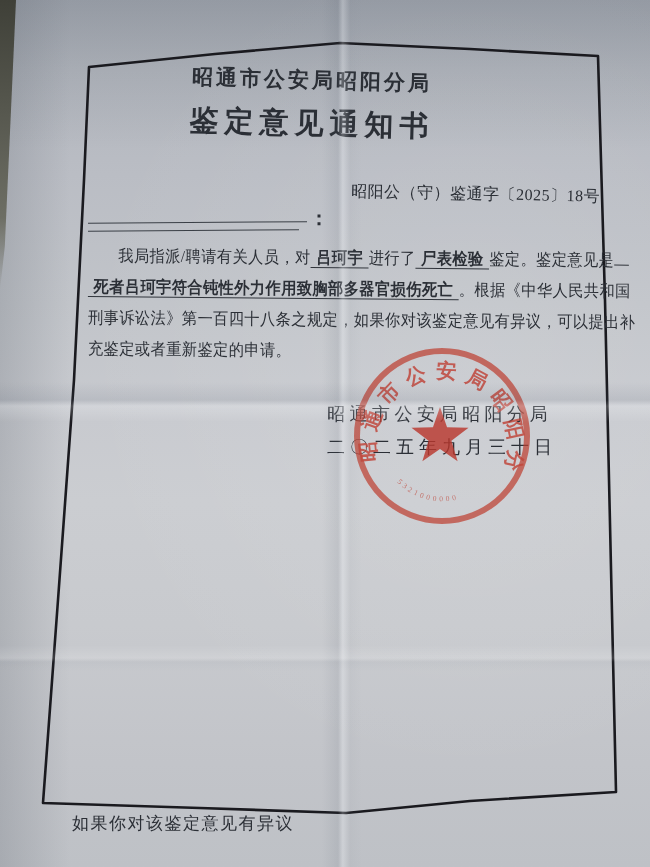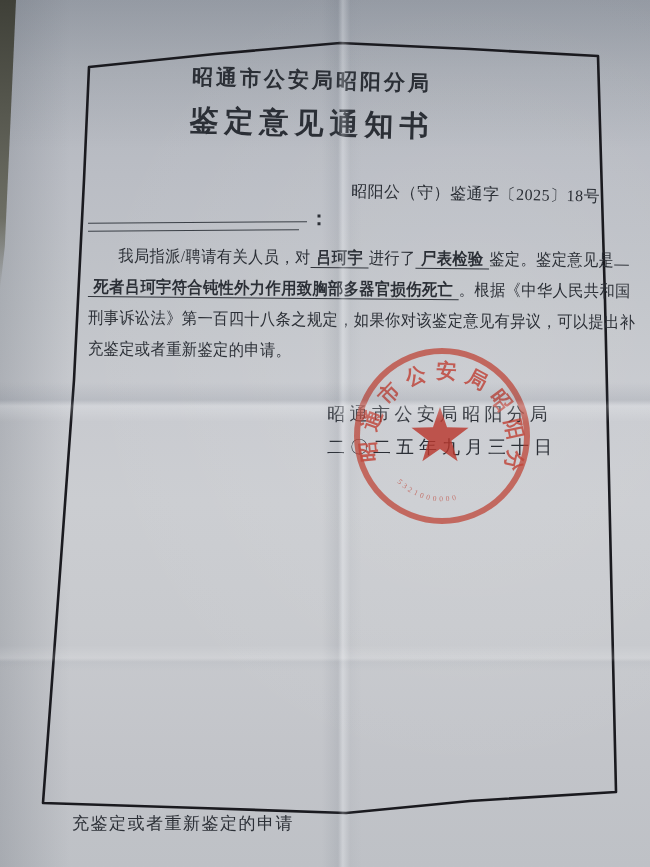--- a/index.html
+++ b/index.html
@@ -72,21 +72,21 @@
 
     <div class="bodyp">
       <div class="bline"><span class="indent"></span><span>我局指派/聘请有关人员，对</span><span class="fill">吕珂宇</span><span>进行了</span><span class="fill">尸表检验</span><span>鉴定。鉴定意见是</span><span class="tail-underline"></span></div>
       <div class="bline"><span class="fill">死者吕珂宇符合钝性外力作用致胸部多器官损伤死亡</span><span>。根据《中华人民共和国</span></div>
       <div class="bline">刑事诉讼法》第一百四十八条之规定，如果你对该鉴定意见有异议，可以提出补</div>
       <div class="bline">充鉴定或者重新鉴定的申请。</div>
     </div>
 
     <div class="issuer">昭通市公安局昭阳分局</div>
     <div class="date">二〇二五年九月三十日</div>
-    <div class="footer">充鉴定或者重新鉴定的申请</div>
+    <div class="footer">如果你对该鉴定意见有异议</div>
   </div>
 
   <svg class="seal" width="190" height="192" viewBox="0 0 190 192">
     <circle cx="95" cy="95" r="85" fill="none" stroke="rgba(190,64,50,.78)" stroke-width="6"></circle>
     <defs>
       <path id="ringPath" d="M 30,120 A 67,67 0 1 1 160,120" fill="none"></path>
       <path id="codePath" d="M 45,135 A 62,62 0 0 0 145,135" fill="none"></path>
     </defs>
     <text font-size="20.5" font-weight="bold" fill="rgba(190,60,48,.85)">
       <textPath href="#ringPath" startOffset="0" textLength="280">昭通市公安局昭阳分局</textPath>

